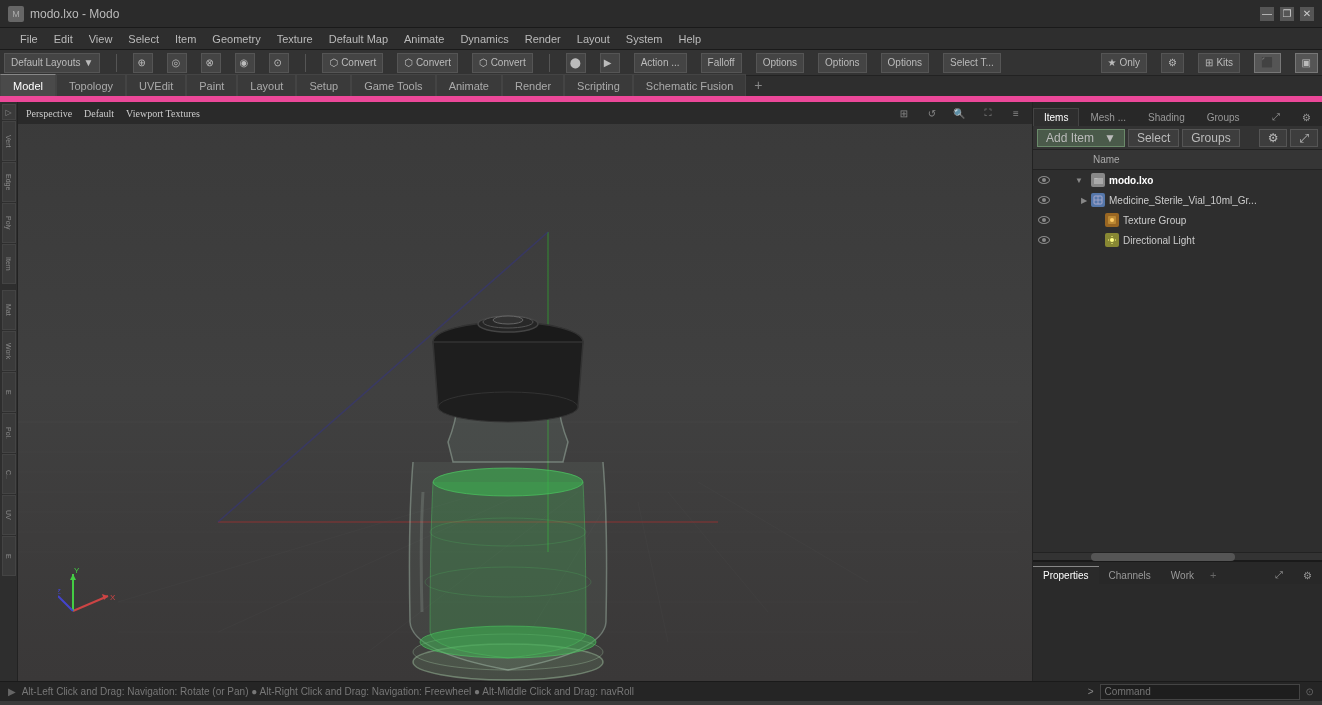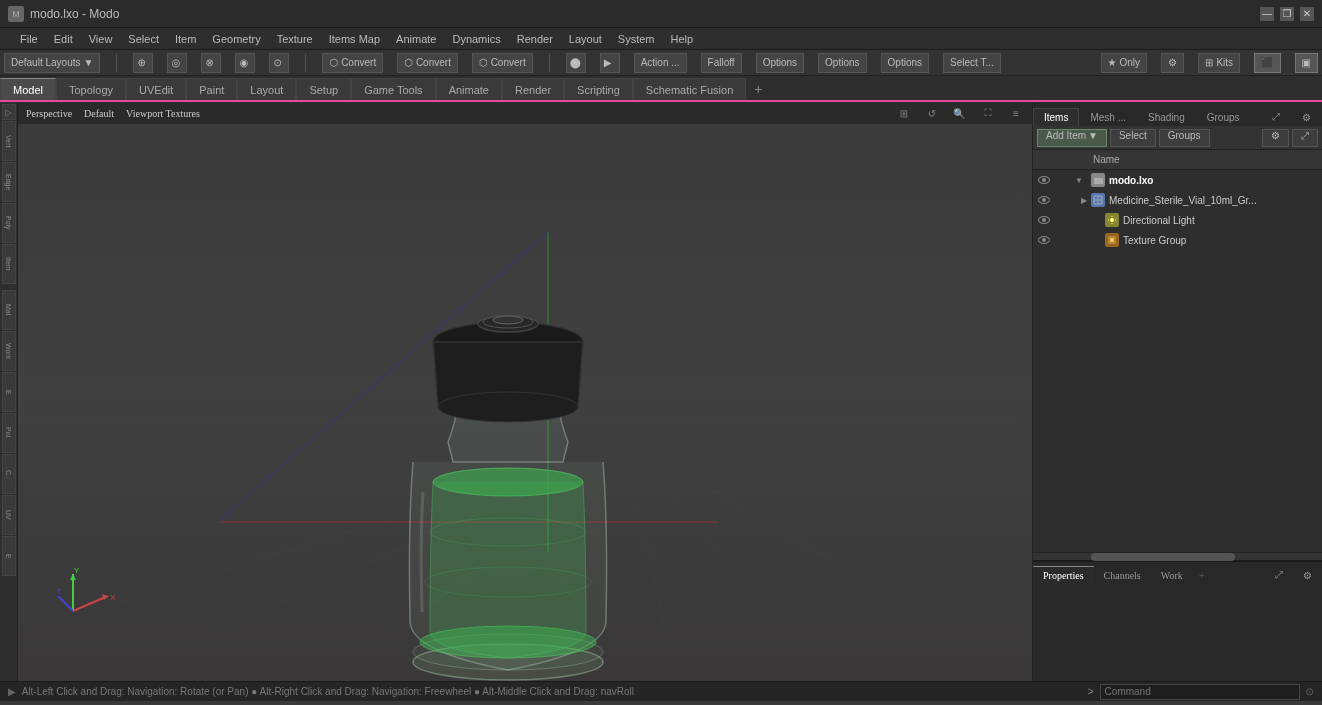--- a/index.html
+++ b/index.html
@@ -55,21 +55,21 @@
     }
     .tb-sep { width: 1px; height: 18px; background: #555; margin: 0 2px; }
 
     
     #tab-bar {
       height: 26px;
       background: #2e2e2e;
       display: flex;
       align-items: flex-end;
       padding: 0 200px 0 0;
-      border-bottom: 2px solid #ec4899;
+      border-bottom: 6px solid #ec4899;
     }
     .tab {
       height: 22px;
       padding: 0 12px;
       background: #3a3a3a;
       border: 1px solid #444;
       border-bottom: none;
       color: #aaa;
       font-size: 11px;
       cursor: pointer;
@@ -176,24 +176,25 @@
       padding: 0 4px;
       gap: 3px;
       border-bottom: 1px solid #222;
     }
     .panel-tb-btn {
       height: 18px;
       padding: 0 8px;
       background: #3d3d3d;
       border: 1px solid #555;
       color: #bbb;
-      font-size: 10px;
+      font-size: 12px;
       cursor: pointer;
       display: flex;
-      gap: 2px;
+      align-items: center;
+      gap: 10px;
     }
     .panel-tb-btn.primary { background: #4a5a4a; border-color: #6a8a6a; }
 
     #items-header {
       height: 20px;
       background: #353535;
       display: flex;
       align-items: center;
       padding: 0 6px;
       border-bottom: 1px solid #222;
@@ -226,21 +227,20 @@
     #bottom-panel {
       height: 120px;
       background: #2a2a2a;
       border-top: 1px solid #1a1a1a;
     }
     #bottom-panel-tabs {
       height: 22px;
       background: #282828;
       display: flex;
       align-items: flex-end;
-      font-family: Liberation Serif, serif;
     }
     .bottom-tab {
       padding: 3px 10px;
       font-size: 10px;
       color: #999;
       cursor: pointer;
     }
     .bottom-tab.active { background: #2a2a2a; color: #fff; border-top: 1px solid #888; }
     .bottom-tab-plus { padding: 3px 6px; color: #666; }
     #bottom-content {
@@ -291,21 +291,21 @@
 </div>
 
 <div id="menu-bar">
   <span class="menu-item">File</span>
   <span class="menu-item">Edit</span>
   <span class="menu-item">View</span>
   <span class="menu-item">Select</span>
   <span class="menu-item">Item</span>
   <span class="menu-item">Geometry</span>
   <span class="menu-item">Texture</span>
-  <span class="menu-item">Items Map</span>
+  <span class="menu-item">Default Map</span>
   <span class="menu-item">Animate</span>
   <span class="menu-item">Dynamics</span>
   <span class="menu-item">Render</span>
   <span class="menu-item">Layout</span>
   <span class="menu-item">System</span>
   <span class="menu-item">Help</span>
 </div>
 
 <div id="toolbar1">
   <button class="tb-btn">
@@ -562,45 +562,45 @@
         </div>
         <span class="item-name">Medicine_Sterile_Vial_10ml_Gr...</span>
       </div>
 
       <div class="item-row">
         <div class="item-visibility">
           <div class="eye-icon"></div>
         </div>
         <div style="width:14px;"></div>
         <div style="width:28px;"></div>
+        <div class="item-icon" style="background:#996622;width:14px;height:14px;">
+          <svg width="10" height="10" viewBox="0 0 10 10">
+              <rect x="1" y="1" width="8" height="8" rx="1" fill="#bb8833"></rect>
+              <circle cx="5" cy="5" r="2" fill="#ffcc66"></circle>
+            </svg>
+        </div>
+        <span class="item-name">Texture Group</span>
+      </div>
+
+      <div class="item-row">
+        <div class="item-visibility">
+          <div class="eye-icon"></div>
+        </div>
+        <div style="width:14px;"></div>
+        <div style="width:28px;"></div>
         <div class="item-icon" style="background:#888833;width:14px;height:14px;">
           <svg width="10" height="10" viewBox="0 0 10 10">
               <circle cx="5" cy="5" r="2" fill="#ffff88"></circle>
               <line x1="5" y1="1" x2="5" y2="2" stroke="#ffff88" stroke-width="1"></line>
               <line x1="5" y1="8" x2="5" y2="9" stroke="#ffff88" stroke-width="1"></line>
               <line x1="1" y1="5" x2="2" y2="5" stroke="#ffff88" stroke-width="1"></line>
               <line x1="8" y1="5" x2="9" y2="5" stroke="#ffff88" stroke-width="1"></line>
             </svg>
         </div>
         <span class="item-name">Directional Light</span>
-      </div>
-
-      <div class="item-row">
-        <div class="item-visibility">
-          <div class="eye-icon"></div>
-        </div>
-        <div style="width:14px;"></div>
-        <div style="width:28px;"></div>
-        <div class="item-icon" style="background:#996622;width:14px;height:14px;">
-          <svg width="10" height="10" viewBox="0 0 10 10">
-              <rect x="1" y="1" width="8" height="8" rx="1" fill="#bb8833"></rect>
-              <circle cx="5" cy="5" r="2" fill="#ffcc66"></circle>
-            </svg>
-        </div>
-        <span class="item-name">Texture Group</span>
       </div>
     </div>
 
     <div style="height:8px;position:relative;background:#333;border-top:1px solid #222;">
       <div style="position:absolute;left:20%;width:50%;height:8px;background:#555;border-radius:4px;"></div>
     </div>
 
     <div style="height:1px;background:#1a1a1a;"></div>
 
     <div id="bottom-panel">

